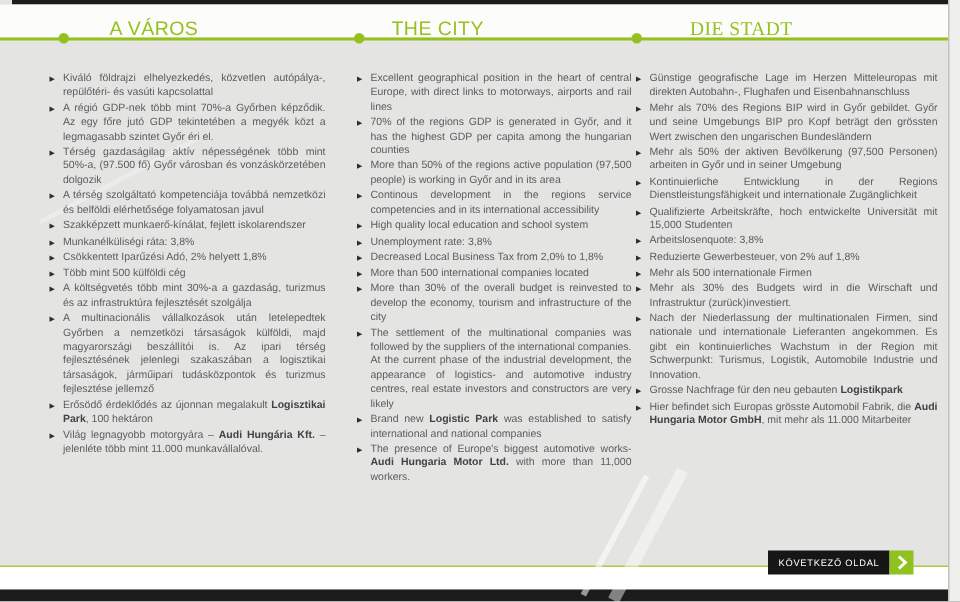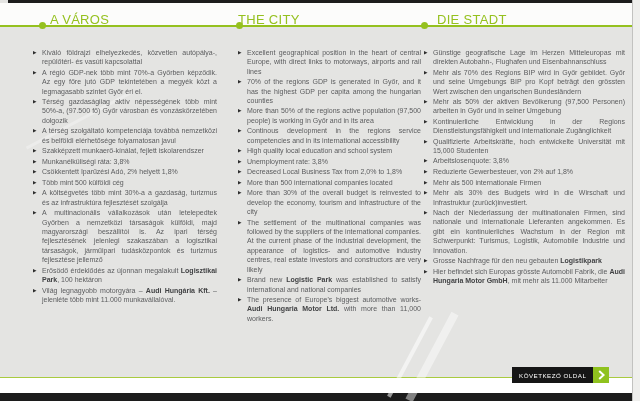--- a/index.html
+++ b/index.html
@@ -20,22 +20,22 @@
                background:#efefed; border-left:1px solid #c2c2c0; z-index:9; }
 
   
   .streak { position:absolute; z-index:1; }
   #streak-1 { left:408px; top:312px; width:4px;  height:90px; background:rgba(255,255,255,.55); transform:rotate(28deg); }
   #streak-2 { left:428px; top:308px; width:8px;  height:98px; background:rgba(255,255,255,.45); transform:rotate(28deg); }
   #streak-3 { left:78px;  top:60px;  width:3px;  height:120px;background:rgba(255,255,255,.30); transform:rotate(62deg); }
 
   
   .col-head { position:absolute; top:10px; z-index:3; }
-  .col-head .title { font-size:13px; color:#95c11f; letter-spacing:.3px; font-weight:400; }
-  #head-1 { left:50px; }  #head-2 { left:238px; }  #head-3 { left:437px; }
+  .col-head .title { font-size:13px; color:#95c11f; letter-spacing:.3px; font-weight:400;margin-left:23px; }
+  #head-1 { left:50px; }  #head-2 { left:238px; }  #head-3 { left:437px;font-family:Liberation Serif, serif; }
   .dot { position:absolute; top:22px; width:7px; height:7px; border-radius:50%; background:#95c11f; z-index:3; }
   #dot-1 { left:39px; }  #dot-2 { left:236px; }  #dot-3 { left:421px; }
 
   
   ul.col { position:absolute; top:48px; list-style:none; z-index:2; }
   #col-1 { left:33px;  width:184px; }
   #col-2 { left:238px; width:183px; }
   #col-3 { left:424px; width:201px; }
   ul.col li { display:flex; margin-bottom:1px; color:#5b5c5e; font-size:7px; line-height:9.4px; }
   .bullet { flex:0 0 9px; font-size:4.6px; line-height:9.6px; color:#2e2e2e; }

